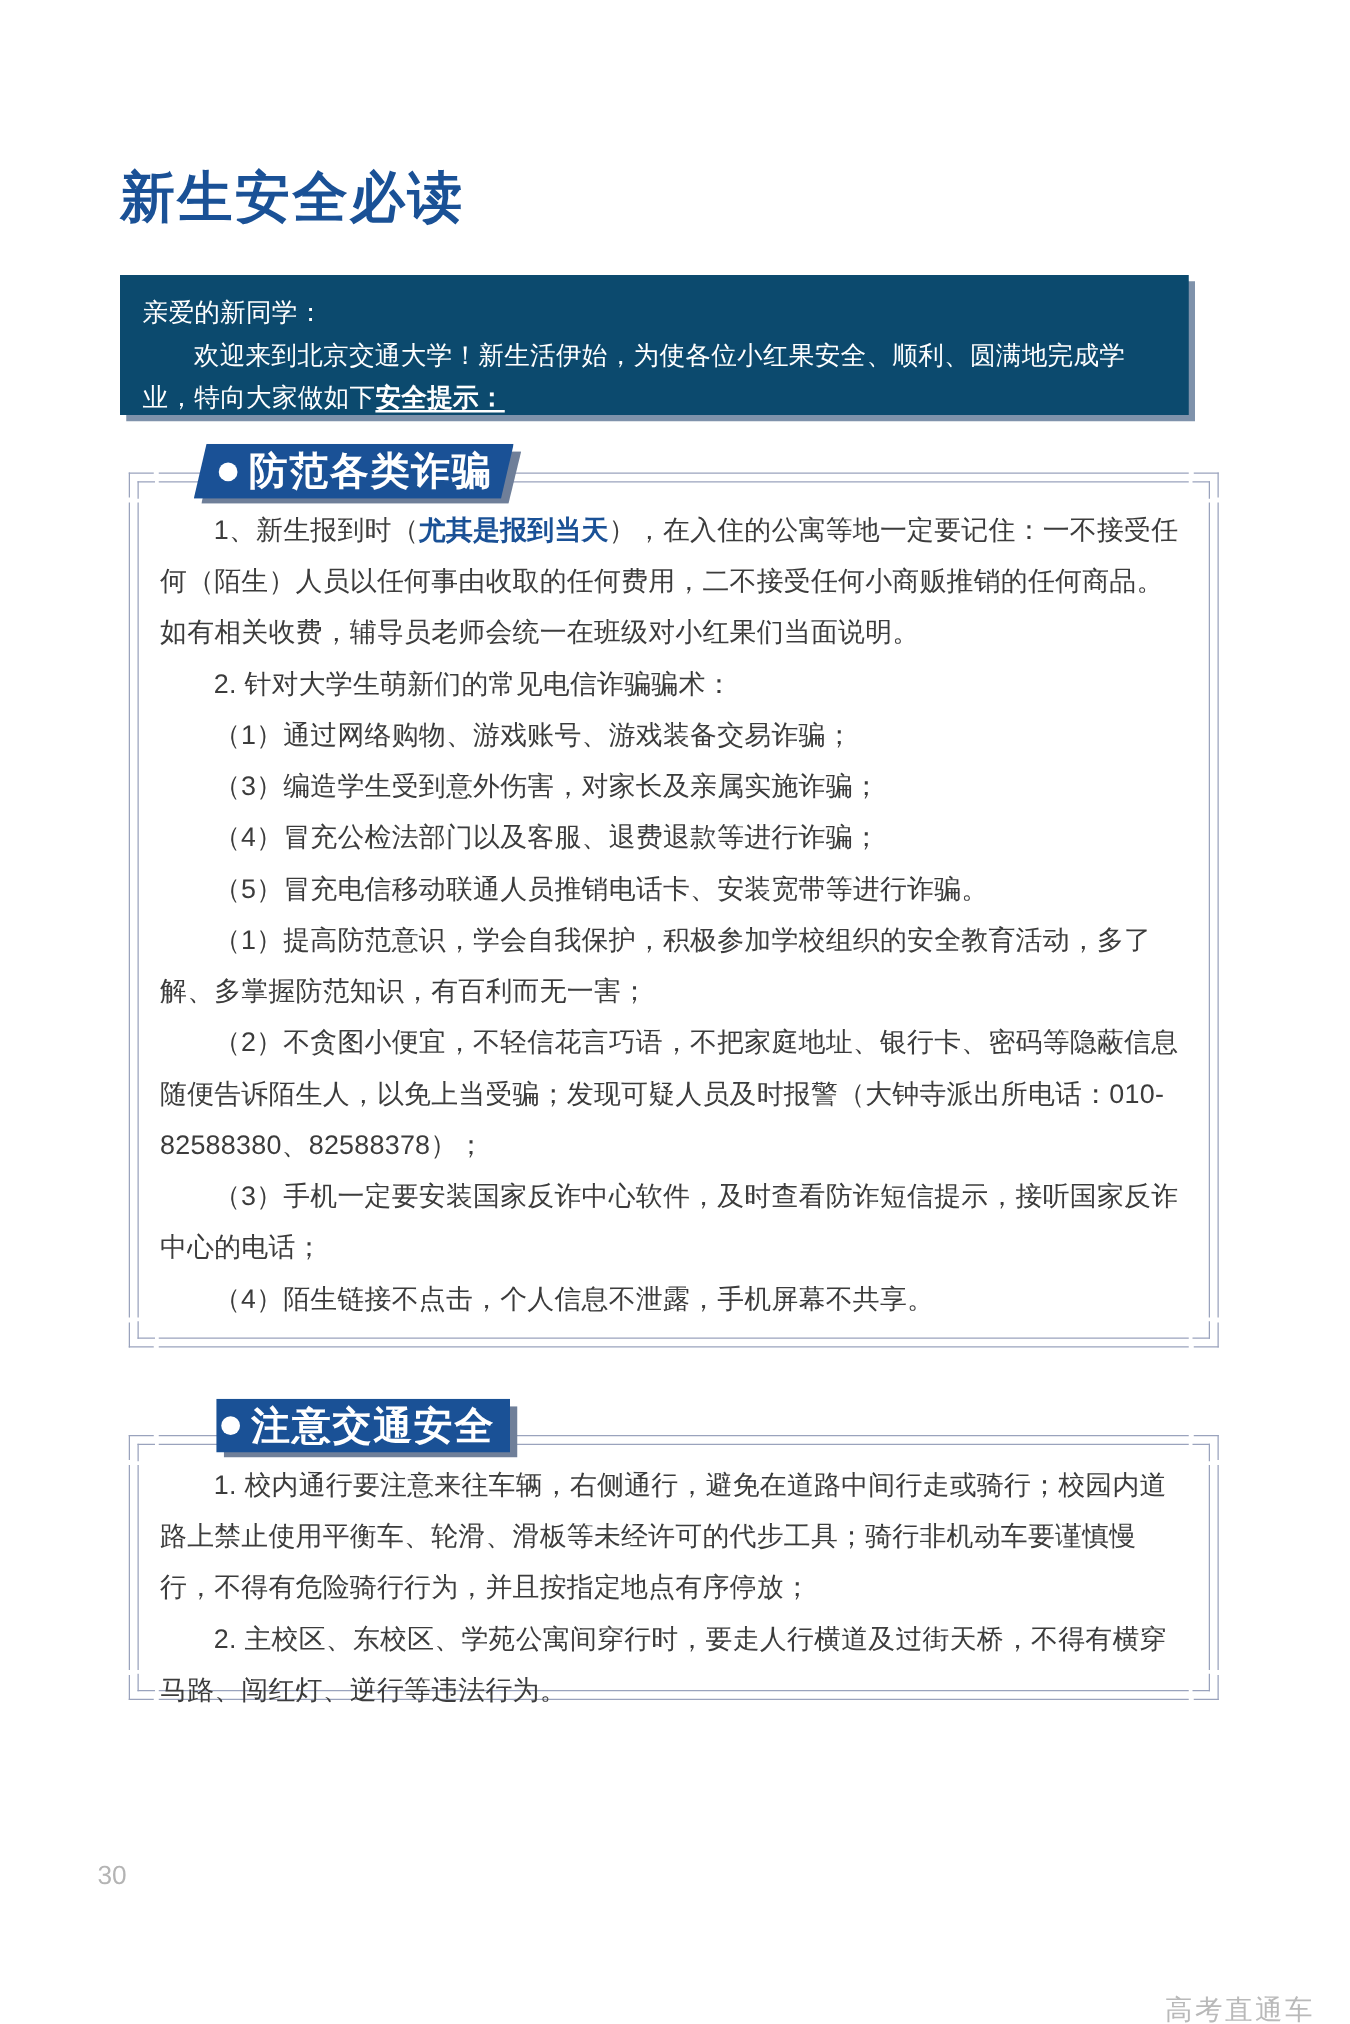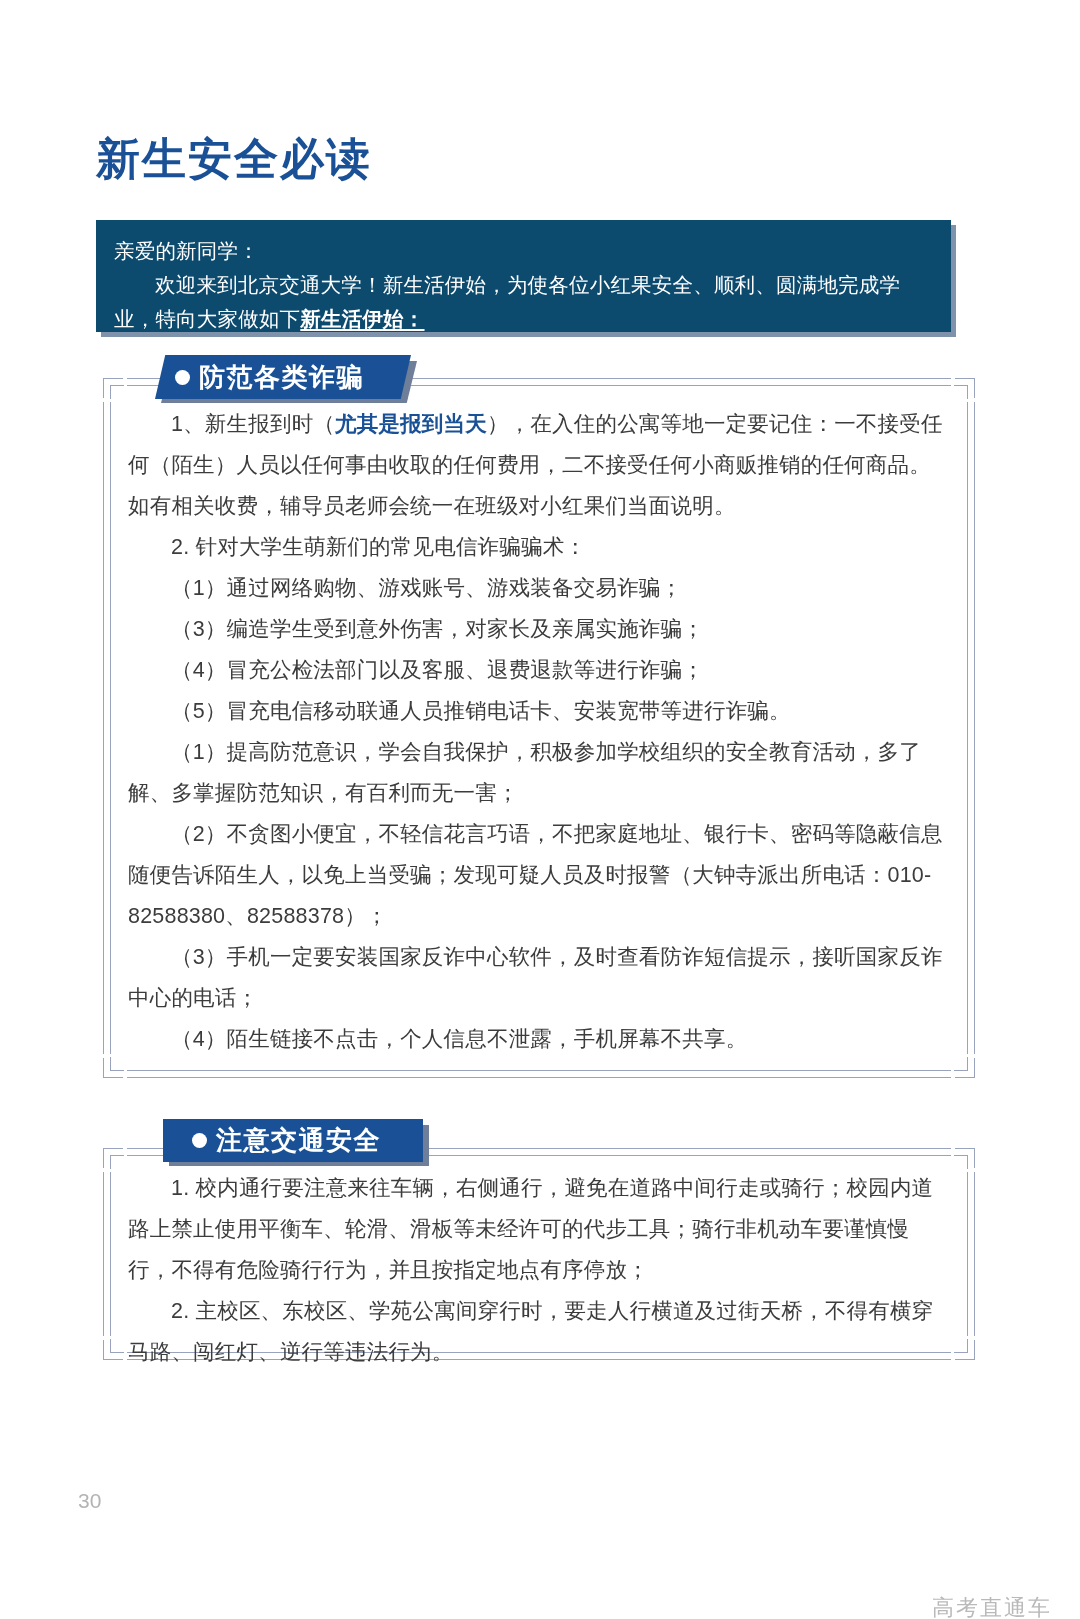--- a/index.html
+++ b/index.html
@@ -115,21 +115,21 @@
   .corner-br::after  { right: 0; bottom: 0; width: 20px; height: 1.3px; }
   .corner-br2 { right: 7px; bottom: 7px; }
   .corner-br2::before { right: 0; bottom: 0; width: 1.3px; height: 14px; }
   .corner-br2::after  { right: 0; bottom: 0; width: 14px; height: 1.3px; }
 
   
   .banner {
     position: absolute;
     z-index: 5;
     color: #ffffff;
-    font-size: 26px;
+    font-size: 31px;
     font-weight: 700;
     letter-spacing: 1.5px;
     display: flex;
     align-items: center;
     white-space: nowrap;
   }
   .banner .bg {
     position: absolute;
     left: 0; top: 0; right: 0; bottom: 0;
     background: #1a5196;
@@ -197,21 +197,21 @@
   }
 </style>
 </head>
 <body>
 
 <div class="page-title">新生安全必读</div>
 
 <div class="intro-shadow"></div>
 <div class="intro-box">
   <div>亲爱的新同学：</div>
-  <div class="line-indent"><span>欢迎来到北京交通大学！新生活伊始，为使各位小红果安全、顺利、圆满地完成学业，</span><span>特向大家做如下</span><b class="u-line">新生活伊始：</b></div>
+  <div class="line-indent"><span>欢迎来到北京交通大学！新生活伊始，为使各位小红果安全、顺利、圆满地完成学业，</span><span>特向大家做如下</span><b class="u-line">安全提示：</b></div>
 </div>
 
 <div class="frame" style="left:103px; top:378px; width:872px; height:700px;">
   <div class="outer"></div>
   <div class="inner"></div>
   <div class="notch notch-tl"></div>
   <div class="notch notch-tr"></div>
   <div class="notch notch-bl"></div>
   <div class="notch notch-br"></div>
   <div class="corner corner-tl"></div>
@@ -254,21 +254,21 @@
   <div class="corner corner-tl"></div>
   <div class="corner corner-tl2"></div>
   <div class="corner corner-tr"></div>
   <div class="corner corner-tr2"></div>
   <div class="corner corner-bl"></div>
   <div class="corner corner-bl2"></div>
   <div class="corner corner-br"></div>
   <div class="corner corner-br2"></div>
 </div>
 
-<div class="banner banner-rect" style="left:163px; top:1119px; width:215px; height:43px; padding:0 16px 0 29px;">
+<div class="banner banner-rect" style="left:173px; top:1119px; width:215px; height:43px; padding:0 16px 0 4px;">
   <span class="bg-shadow"></span>
   <span class="bg"></span>
   <span class="dot"></span>
   <span>注意交通安全</span>
 </div>
 
 <div class="body-text" style="left:128px; top:1168px; width:822px;">
   <p>1. 校内通行要注意来往车辆，右侧通行，避免在道路中间行走或骑行；校园内道路上禁止使用平衡车、轮滑、滑板等未经许可的代步工具；骑行非机动车要谨慎慢行，不得有危险骑行行为，并且按指定地点有序停放；</p>
   <p>2. 主校区、东校区、学苑公寓间穿行时，要走人行横道及过街天桥，不得有横穿马路、闯红灯、逆行等违法行为。</p>
 </div>

